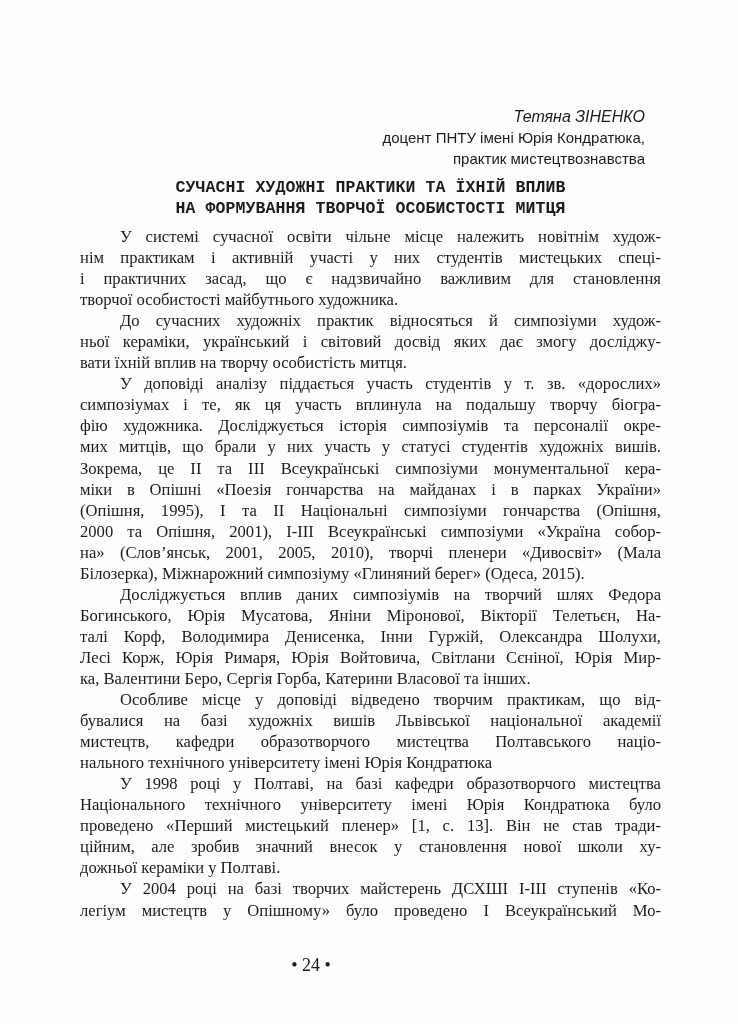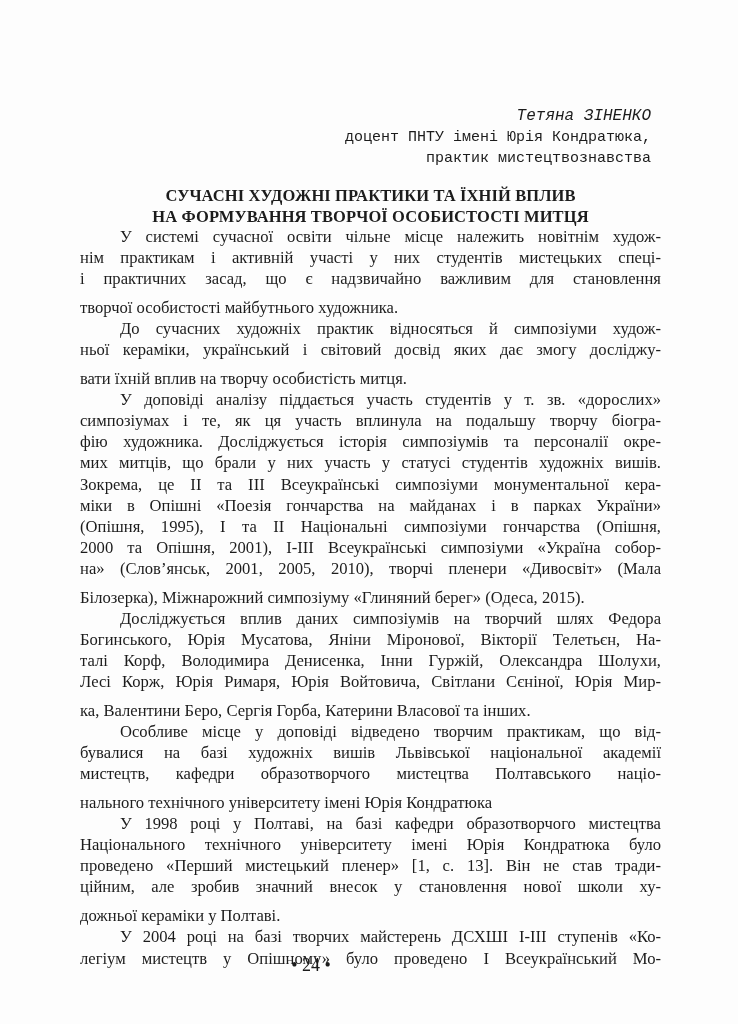--- a/index.html
+++ b/index.html
@@ -4,41 +4,41 @@
 <style>
   html, body { margin: 0; padding: 0; background: #ffffff; }
   body { width: 738px; height: 1024px; position: relative; overflow: hidden; }
   .page {
     position: absolute; left: 0; top: 0; width: 738px; height: 1024px;
     background: #fdfdfd;
     font-family: "DejaVu Serif", "Liberation Serif", serif;
     color: #1c1c1c;
   }
   .author-block {
-    position: absolute; right: 87px; top: 106px;
+    position: absolute; right: 93px; top: 106px;
     text-align: right; font-size: 15px; line-height: 21px;
-    font-family: Liberation Mono, monospace;
+    font-family: Liberation Sans, sans-serif;
   }
   .author-name { font-style: italic; font-size: 16px; }
   .title {
-    position: absolute; left: 80px; width: 581px; top: 185px;
+    position: absolute; left: 80px; width: 581px; top: 177px;
     text-align: center; font-weight: bold; font-size: 16.5px; line-height: 21px;
-    font-family: Liberation Serif, serif;
+    font-family: Liberation Mono, monospace;
     letter-spacing: 0.1px;
   }
   .body {
     position: absolute; left: 80px; width: 581px; top: 226px;
     font-family: "Liberation Serif", "DejaVu Serif", serif;
     font-size: 16.6px; line-height: 21.05px;
   }
   .line {
     display: block; height: 21.05px; white-space: nowrap;
     text-align: justify; text-align-last: justify;
   }
-  .line.last { text-align-last: left; margin-top: 8px; }
+  .line.last { text-align-last: left; }
   .line.indent { padding-left: 40px; }
   .page-number {
     position: absolute; left: 0; width: 622px; top: 955px;
     text-align: center; font-size: 18px;
     font-family: "Liberation Serif", "DejaVu Serif", serif;
   }
 </style>
 </head>
 <body>
 

